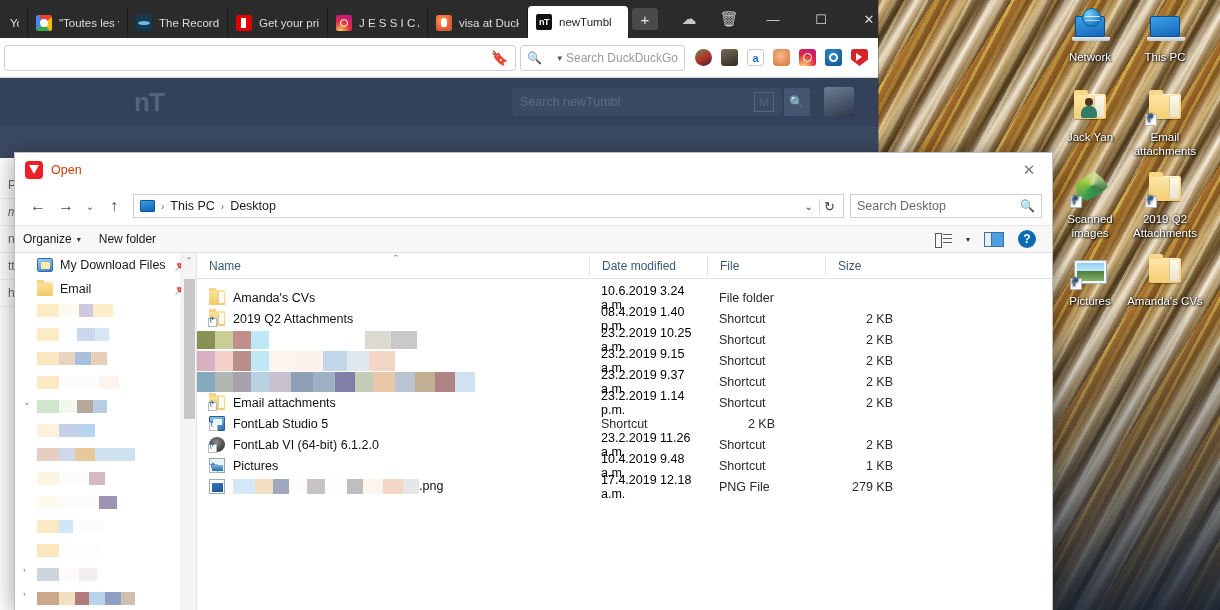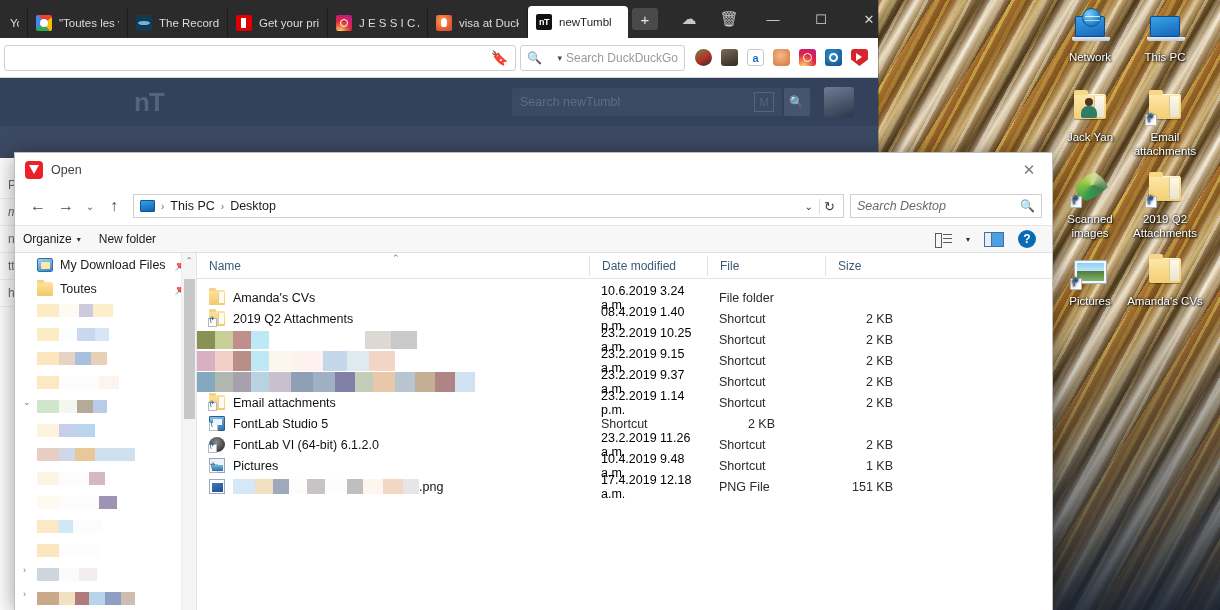--- a/index.html
+++ b/index.html
@@ -162,40 +162,40 @@
 
   
   .dialog { position:absolute; left:14px; top:152px; width:1039px; height:458px;
     background:#fff; border:1px solid #bfbfbf; box-shadow: 0 3px 22px rgba(0,0,0,.40); }
 
   .dlg-title { height:34px; display:flex; align-items:center; padding:0 6px 0 10px; }
   .vivaldi-logo { width:18px; height:18px; border-radius:4px; background:#ec2127; position:relative;
     margin-right:8px; flex:0 0 18px; }
   .vivaldi-logo::after { content:""; position:absolute; left:4px; top:4px;
     border-left:5px solid transparent; border-right:5px solid transparent; border-top:9px solid #fff; }
-  .dlg-title-text { font-size:12.5px; color:#404040; }
+  .dlg-title-text { font-size:12.5px; color:#c2410c; }
   .dlg-close { margin-left:auto; width:34px; height:30px; display:flex; align-items:center;
     justify-content:center; color:#7a7a7a; font-size:15px; cursor:default; }
 
   .dlg-nav { height:38px; display:flex; align-items:center; padding:0 10px; gap:2px; }
   .navbtn { width:26px; height:26px; display:flex; align-items:center; justify-content:center;
     color:#4c4c4c; font-size:16px; cursor:default; }
   .navbtn.small { width:18px; font-size:10px; color:#606060; }
   .crumbbar { flex:1 1 auto; height:24px; border:1px solid #cfcfcf; background:#fff;
     display:flex; align-items:center; padding:0 4px 0 6px; margin:0 4px; }
   .crumb-pcicon { width:15px; height:12px; background: linear-gradient(165deg,#38a0e6,#1160b3);
     border:1px solid #0e5597; border-radius:1px; flex:0 0 15px; }
   .crumb-sep { color:#6d6d6d; font-size:10px; margin:0 6px; }
   .crumb { font-size:12.5px; color:#1b1b1b; }
   .crumb-caret { margin-left:auto; color:#3d3d3d; font-size:10px; padding:0 6px; }
   .crumb-refresh { color:#3d3d3d; font-size:13px; width:20px; text-align:center;
     border-left:1px solid #dcdcdc; }
   .dlg-search { flex:0 0 192px; height:24px; border:1px solid #cfcfcf; display:flex;
     align-items:center; padding:0 6px; }
-  .dlg-search span.ph { font-size:12.5px; color:#6a6a6a;font-style:italic; }
+  .dlg-search span.ph { font-size:12.5px; color:#6a6a6a; }
   .dlg-search .mag { margin-left:auto; color:#3c3c3c; font-size:12px; }
 
   .dlg-toolbar { height:28px; background:#f7f7f7; border-top:1px solid #e6e6e6;
     border-bottom:1px solid #e0e0e0; display:flex; align-items:center; padding:0 8px; gap:18px; }
   .tb-item { font-size:12px; color:#1a1a1a; display:flex; align-items:center; gap:5px; cursor:default; }
   .tb-caret { font-size:8px; color:#333; }
   .tb-right { margin-left:auto; display:flex; align-items:center; gap:14px; padding-right:8px; }
   .view-ico { width:17px; height:13px; position:relative; }
   .view-ico::before { content:""; position:absolute; left:0; top:0; width:5px; height:13px;
     border:1px solid #5b5b5b; }
@@ -264,21 +264,21 @@
     background: linear-gradient(180deg,#6fb6e0,#2d6ea8); }
   .fi.png { background:#fff; border:1px solid #9aa9b8; }
   .fi.png::after { content:""; position:absolute; left:2px; top:3px; width:11px; height:9px;
     background: linear-gradient(160deg,#3c78c0,#1f4f8e); }
   .shc { position:absolute; left:-1px; bottom:-1px; width:9px; height:9px; background:#fcfcfc;
     border:1px solid #b8b8b8; }
   .shc::after { content:"↰"; position:absolute; left:0px; top:-4px; font-size:9px; color:#1b66a8;
     transform: scaleX(-1); }
 
   
-  .blurname { display:flex; align-items:center; height:15px; }
+  .blurname { display:flex; align-items:flex-start; height:15px; }
   .px { display:flex; }
   .px span { display:block; }
 </style>
 </head>
 <body>
 
 <div id="root">
 
   <div class="wallpaper"></div>
 
@@ -471,21 +471,21 @@
 
       <div class="navpane">
 
         <div class="np-item">
           <span class="np-ico dl"></span>
           <span>My Download Files</span>
           <span class="np-pin">📌</span>
         </div>
         <div class="np-item">
           <span class="np-ico folder"></span>
-          <span>Toutes</span>
+          <span>Email</span>
           <span class="np-pin">📌</span>
         </div>
 
         <div class="np-blur-row">
             <div class="px" style="padding-left:22px;padding-top:3px;">
               <span style="width:22px;height:13px;background:#fbecc6"></span>
               <span style="width:20px;height:13px;background:#fdfaf2"></span>
               <span style="width:14px;height:13px;background:#cfc9de"></span>
               <span style="width:20px;height:13px;background:#fdeecb"></span>
             </div>
@@ -745,19 +745,19 @@
                   <span style="width:16px;height:15px;background:#bfbfbf"></span>
                   <span style="width:20px;height:15px;background:#fdf6ee"></span>
                   <span style="width:20px;height:15px;background:#f2d8c4"></span>
                   <span style="width:16px;height:15px;background:#e6e6e6"></span>
                 </span>
               <span>.png</span>
             </span>
           </div>
           <div class="c-date">17.4.2019 12.18 a.m.</div>
           <div class="c-type">PNG File</div>
-          <div class="c-size">151 KB</div>
+          <div class="c-size">279 KB</div>
         </div>
 
       </div>
     </div>
   </div>
 </div>
 
 </body></html>

